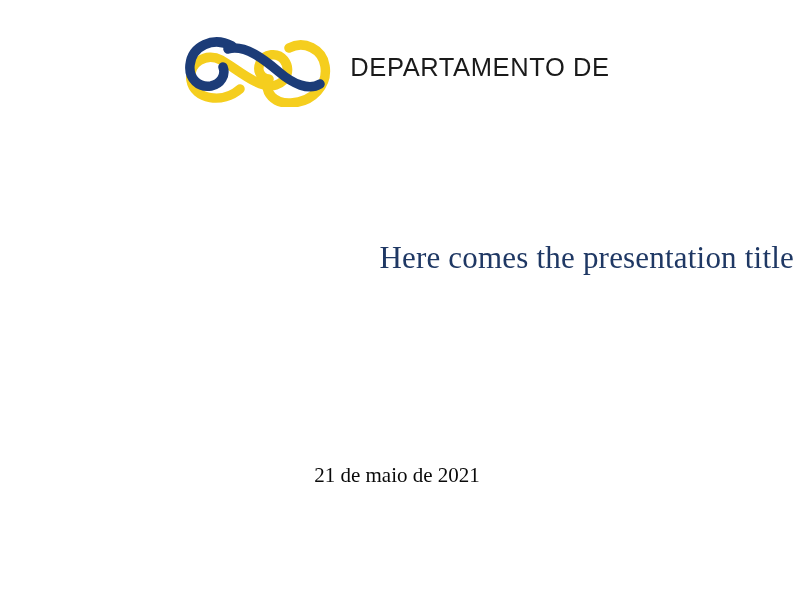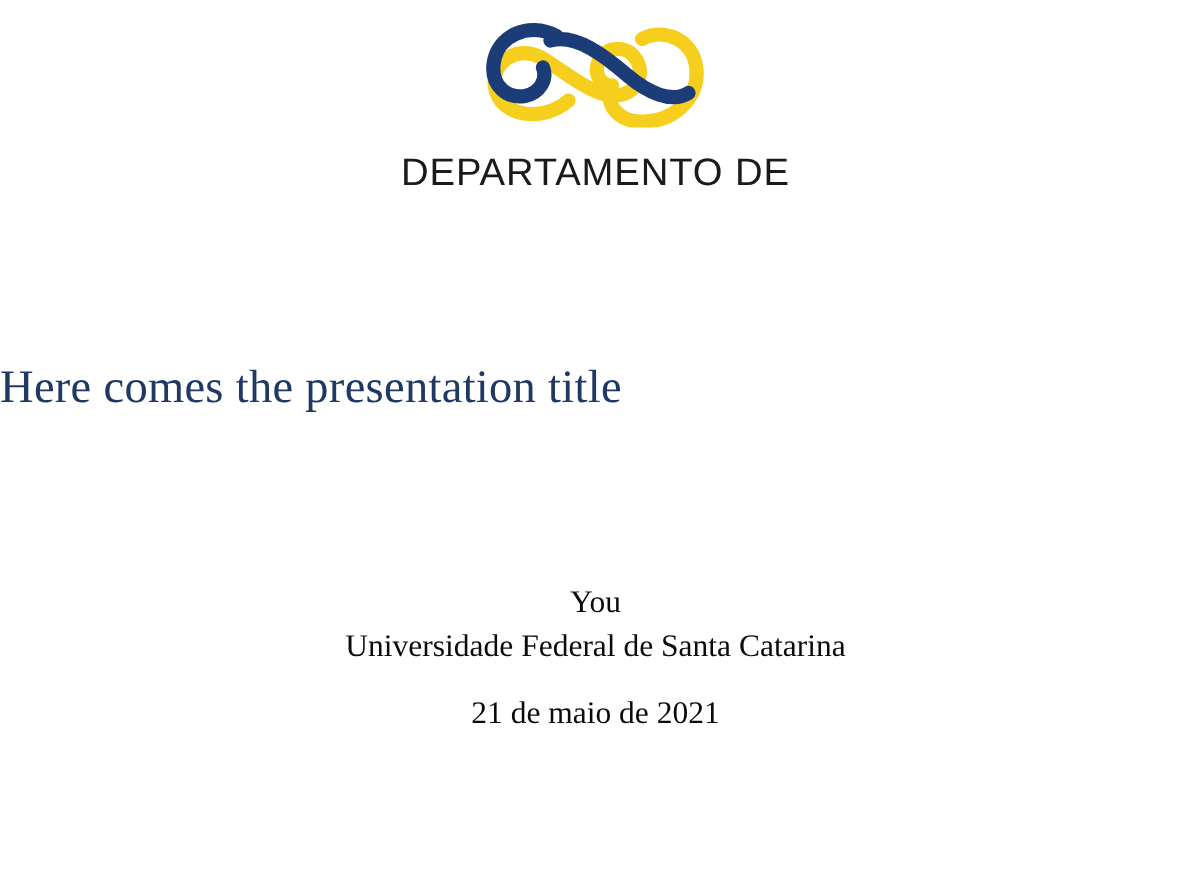--- a/index.html
+++ b/index.html
@@ -20,21 +20,21 @@
   }
 
   
   #logo-block {
     position: absolute;
     left: 0;
     top: 22px;
     width: 794px;
     height: 92px;
     display: flex;
-    flex-direction: column;
+    flex-direction: row;
     align-items: center;
     justify-content: center;
     gap: 18px;
   }
 
   #logo-mark {
     width: 148px;
     height: 78px;
     flex: 0 0 auto;
     display: block;
@@ -66,21 +66,21 @@
     margin-top: 7px;
     white-space: nowrap;
   }
 
   
   #title-block {
     position: absolute;
     left: 0;
     top: 240px;
     width: 794px;
-    text-align: left;
+    text-align: right;
   }
 
   #presentation-title {
     font-family: "Liberation Serif", "DejaVu Serif", serif;
     font-size: 31px;
     font-weight: 400;
     color: #1f3864;
     line-height: 1.15;
     letter-spacing: 0.2px;
     margin: 0;
@@ -158,22 +158,18 @@
     <div id="logo-wordmark">
       <span id="wordmark-line1">DEPARTAMENTO DE</span>
     </div>
 
   </div>
 
   <div id="title-block">
     <h1 id="presentation-title">Here comes the presentation title</h1>
   </div>
 
-  <div id="author-block">
-    <div id="author-name">You</div>
-    <div id="author-institute">Universidade Federal de Santa Catarina</div>
-  </div>
 
   <div id="date-block">
     <div id="presentation-date">21 de maio de 2021</div>
   </div>
 
 </div>
 
 </body></html>

